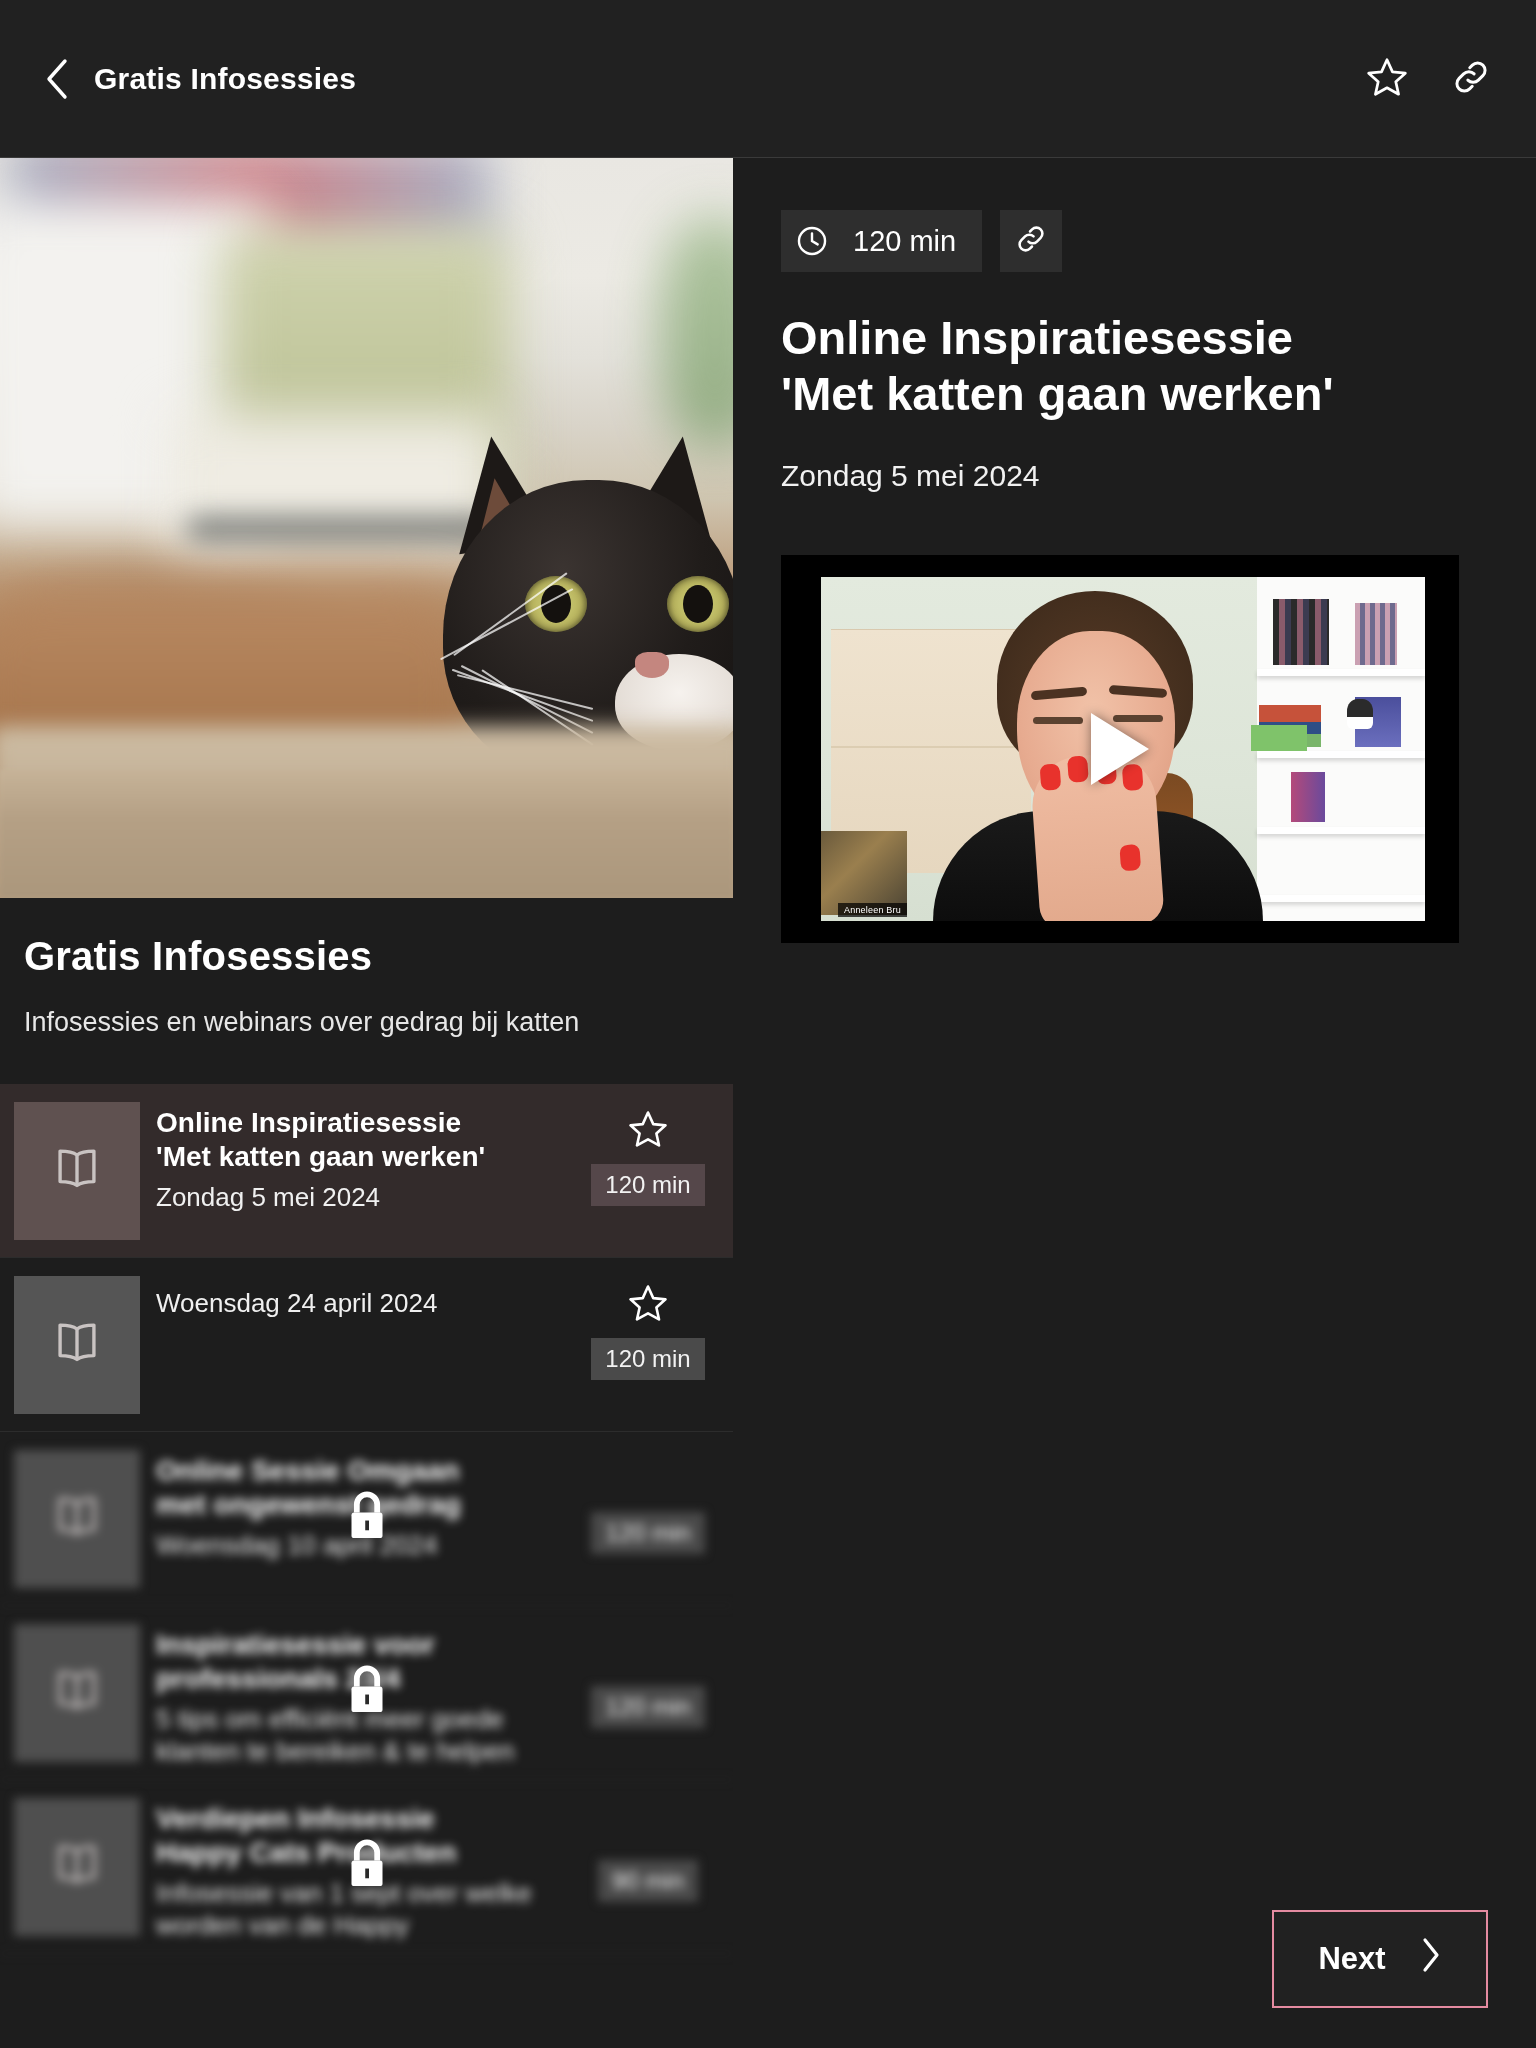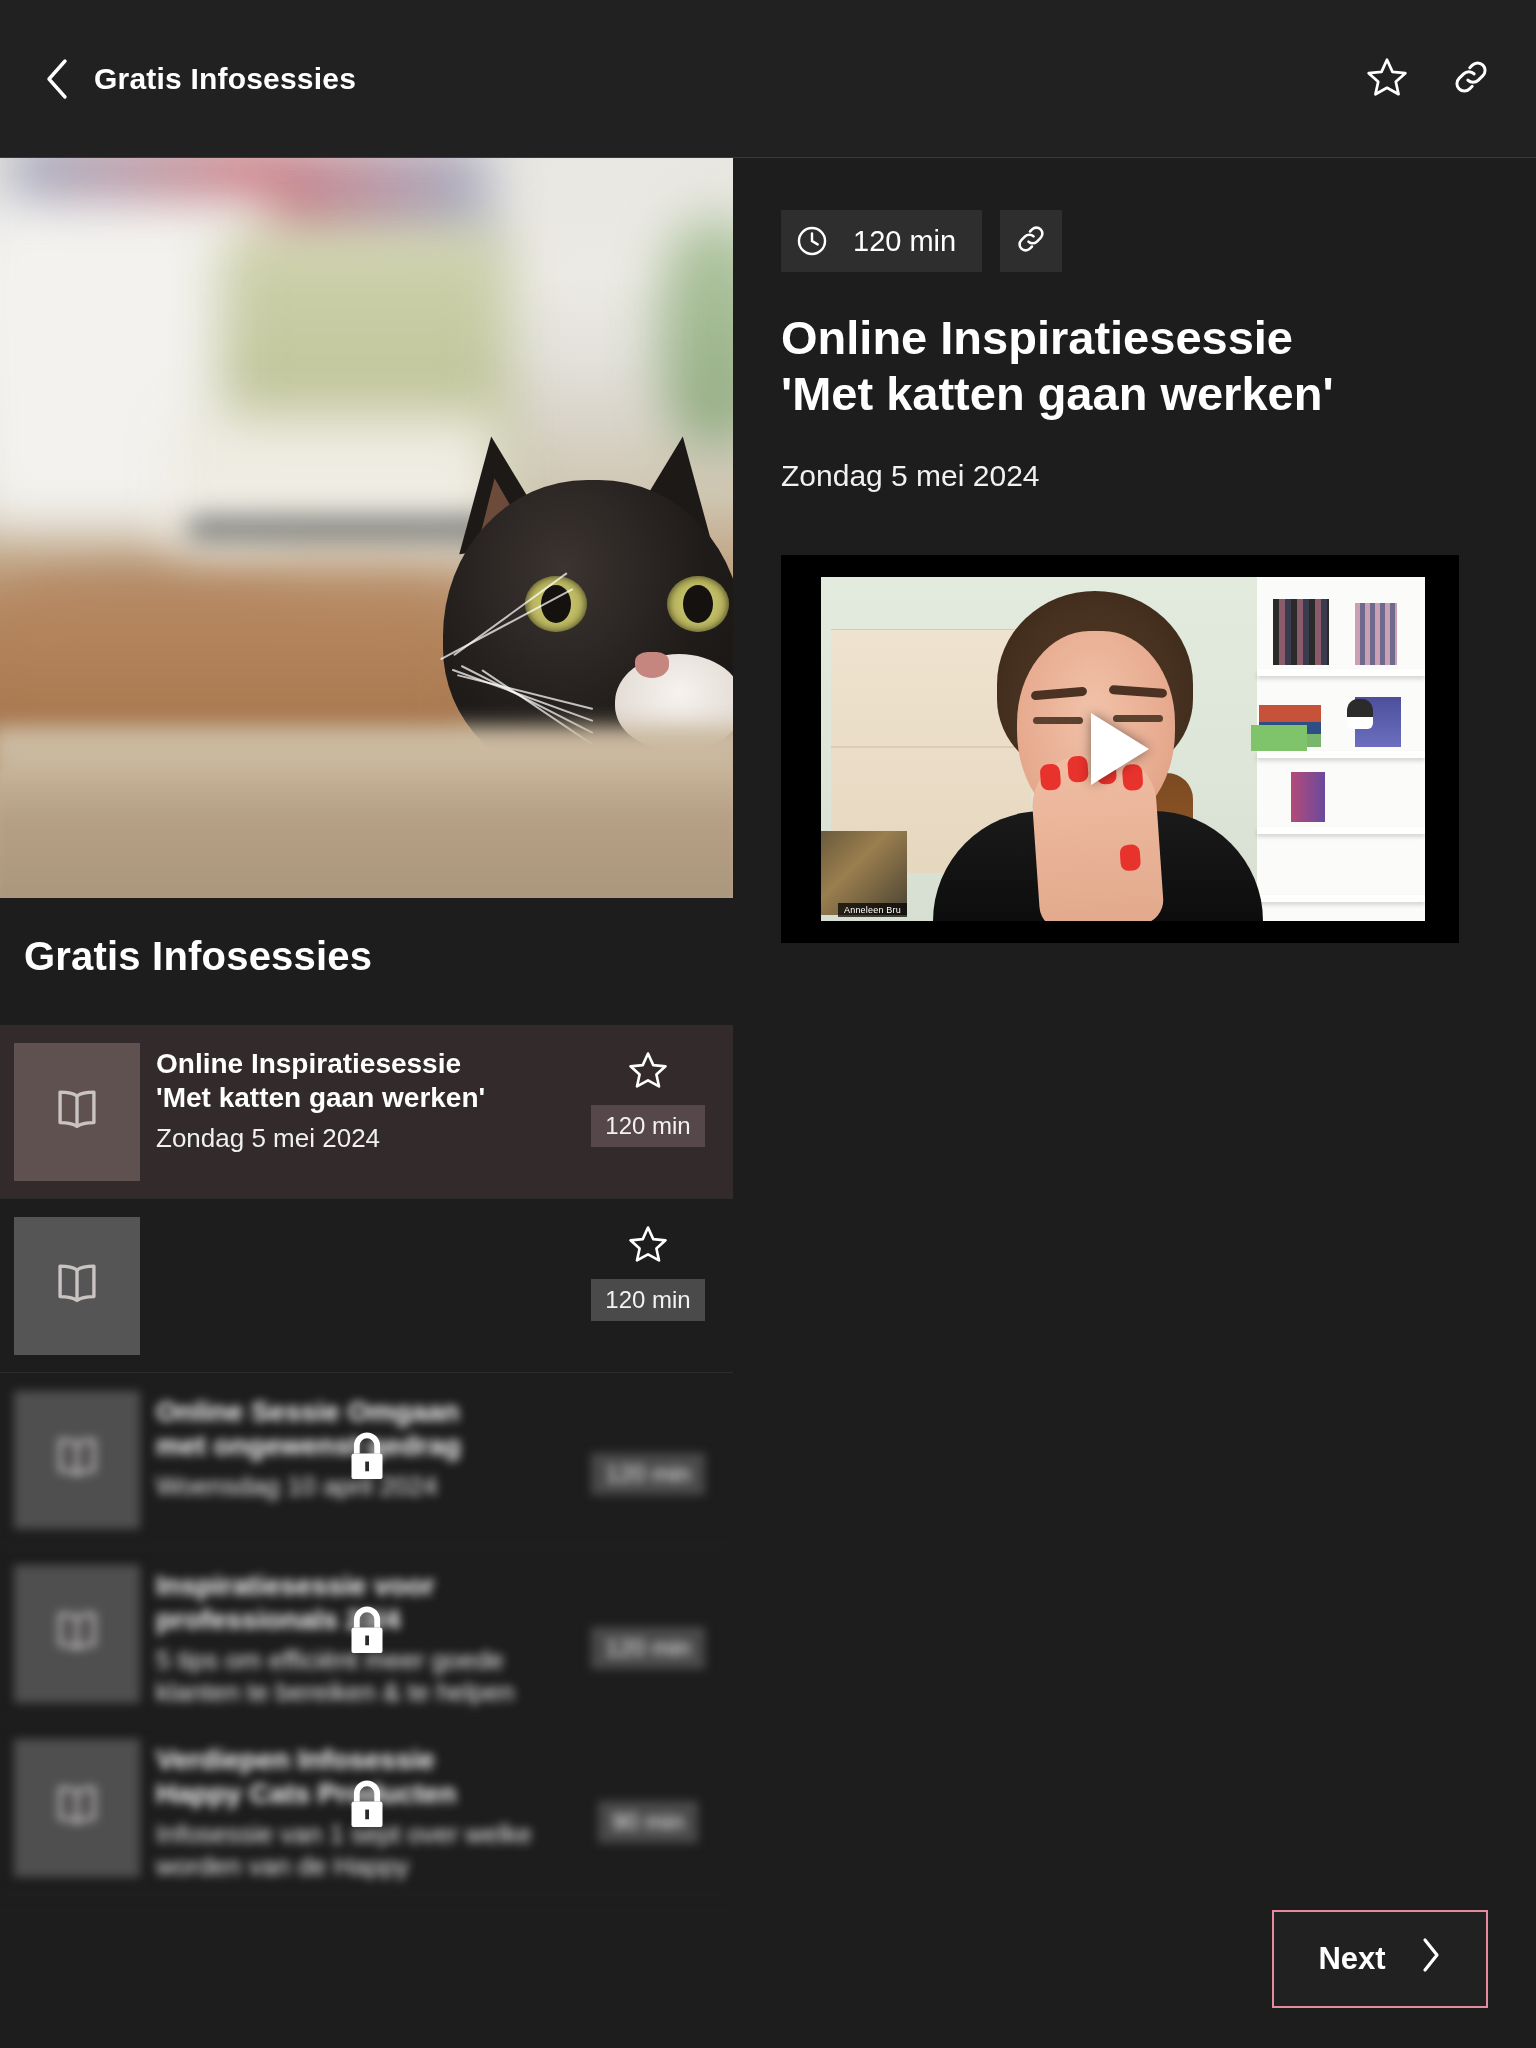--- a/index.html
+++ b/index.html
@@ -405,20 +405,21 @@
           <div class="cat-whisker" style="right:150px;bottom:34px;width:134px;transform:rotate(34deg);"></div>
           <div class="cat-whisker" style="right:170px;bottom:190px;width:150px;transform:rotate(-28deg);"></div>
           <div class="cat-whisker" style="right:176px;bottom:206px;width:140px;transform:rotate(-36deg);"></div>
         </div>
         <div class="hero-blob b-table"></div>
         <div class="cat-table-mask"></div>
       </div>
 
       <div class="left-head">
         <div class="left-title">Gratis Infosessies</div>
+        <div class="left-sub">Infosessies en webinars over gedrag bij katten</div>
       </div>
 
       <div class="lesson-list">
 
         <div class="lesson active">
           <div class="lesson-thumb">
             <span>
               <svg width="58" height="58" viewBox="0 0 24 24" fill="none">
                 <path d="M12 6.2C10.4 5 8.2 4.6 5 4.6v12.6c3.2 0 5.4.4 7 1.6 1.6-1.2 3.8-1.6 7-1.6V4.6c-3.2 0-5.4.4-7 1.6Z" stroke="#c9c3c2" stroke-width="1.4" stroke-linejoin="round" fill="none"></path>
                 <path d="M12 6.2v12.6" stroke="#c9c3c2" stroke-width="1.4"></path>
@@ -447,20 +448,21 @@
         <div class="lesson">
           <div class="lesson-thumb">
             <span>
               <svg width="58" height="58" viewBox="0 0 24 24" fill="none">
                 <path d="M12 6.2C10.4 5 8.2 4.6 5 4.6v12.6c3.2 0 5.4.4 7 1.6 1.6-1.2 3.8-1.6 7-1.6V4.6c-3.2 0-5.4.4-7 1.6Z" stroke="#c9c3c2" stroke-width="1.4" stroke-linejoin="round" fill="none"></path>
                 <path d="M12 6.2v12.6" stroke="#c9c3c2" stroke-width="1.4"></path>
               </svg>
             </span>
           </div>
           <div class="lesson-text">
+            <div class="lesson-date">Woensdag 24 april 2024</div>
           </div>
           <div class="lesson-right">
             <div class="lesson-star">
               <span>
                 <svg width="42" height="42" viewBox="0 0 24 24" fill="none">
                   <path d="M12 2.6 L15 9.2 L22 9.9 L16.8 14.6 L18.3 21.4 L12 17.9 L5.7 21.4 L7.2 14.6 L2 9.9 L9 9.2 Z" stroke="#ffffff" stroke-width="1.5" stroke-linejoin="round" fill="none"></path>
                 </svg>
               </span>
             </div>
             <div class="badge">120 min</div>

